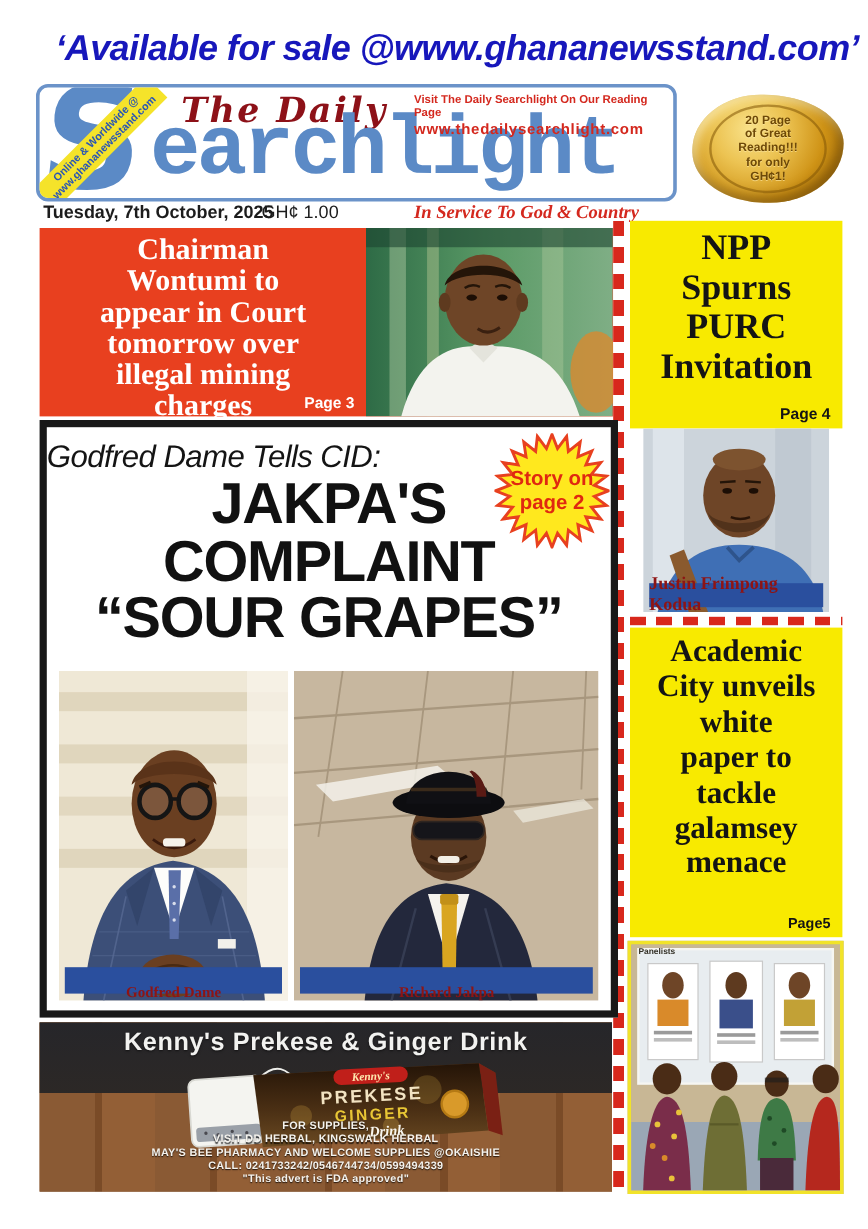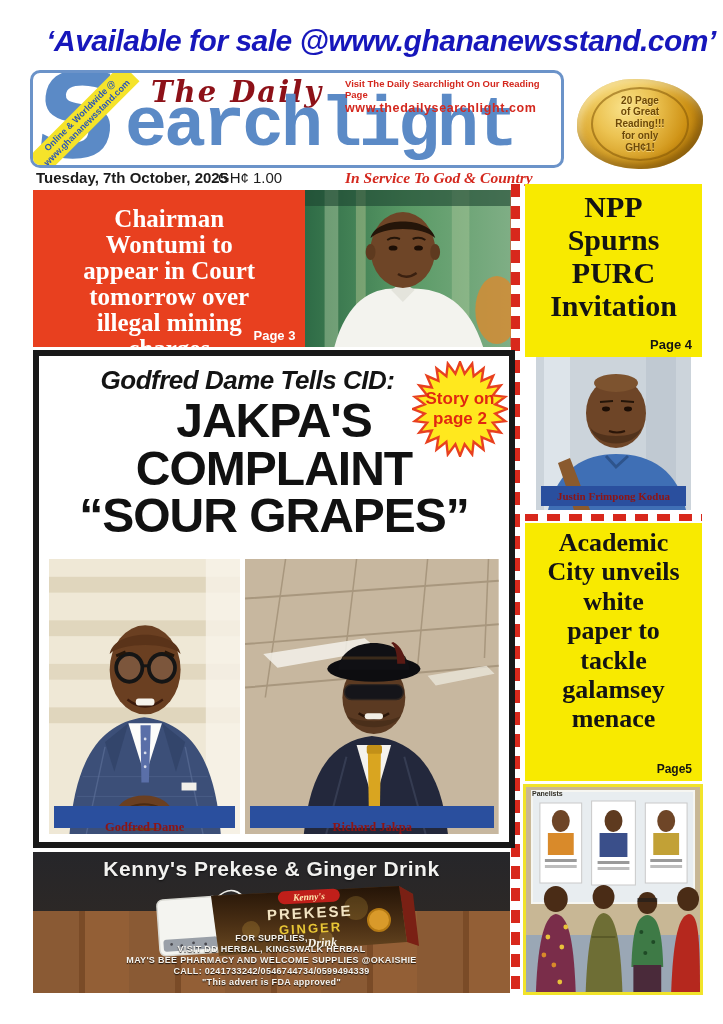--- a/index.html
+++ b/index.html
@@ -43,21 +43,21 @@
   .dl-date { position:absolute; left:36px; font-weight:bold; font-size:15px; color:#1c1c1c; }
   .dl-price { position:absolute; left:218px; font-weight:normal; font-size:15px; color:#1c1c1c; }
   .dl-motto { position:absolute; left:345px; font-family:"Liberation Serif", serif;
     font-weight:bold; font-style:italic; font-size:15.5px; color:#d4281e; }
 
   
   .wontumi-box { position:absolute; left:33px; top:190px; width:478px; height:157px;
     background:#e8401f; display:flex; }
   .wontumi-text { position:relative; width:57%; height:100%; color:#ffffff;
     font-family:"Liberation Serif", serif; font-weight:bold; font-size:25px; line-height:1.04;
-    text-align:center; padding-top:16px; }
+    text-align:center; padding-top:6px; }
   .wontumi-page { position:absolute; right:10px; bottom:4px; color:#ffffff; font-size:13px;
     font-weight:bold; font-family:"Liberation Sans", sans-serif; }
   .wontumi-photo { width:43%; height:100%; }
   .wontumi-photo svg { width:100%; height:100%; display:block; }
 
   
   .v-dashes { position:absolute; left:511px; top:184px; width:9px; height:811px;
     background:repeating-linear-gradient(180deg,#d8281c 0 13px,#ffffff 13px 22px); }
   .h-dashes { position:absolute; left:525px; top:514px; width:177px; height:7px;
     background:repeating-linear-gradient(90deg,#d8281c 0 13px,#ffffff 13px 22px); }
@@ -66,36 +66,36 @@
   .npp-box { position:absolute; left:525px; top:184px; width:177px; height:173px; background:#f8ea00;
     text-align:center; font-family:"Liberation Serif", serif; font-weight:bold; font-size:30px;
     line-height:1.1; color:#141414; padding-top:6px; }
   .npp-page { position:absolute; right:10px; bottom:5px; font-family:"Liberation Sans", sans-serif;
     font-size:13px; font-weight:bold; }
   .kodua-photo { position:absolute; left:536px; top:357px; width:155px; height:153px; }
   .kodua-photo svg { width:100%; height:100%; display:block; }
   .caption-bar { position:absolute; left:5px; right:5px; bottom:4px; height:20px; background:#2a4f9e;
     display:flex; align-items:center; justify-content:center; }
   .caption-bar span { color:#8e1414; font-family:"Liberation Serif", serif; font-weight:bold;
-    font-size:11px; }
+    font-size:15px; }
   .academic-box { position:absolute; left:525px; top:523px; width:177px; height:258px; background:#f8ea00;
     text-align:center; font-family:"Liberation Serif", serif; font-weight:bold; font-size:26px;
     line-height:1.13; color:#141414; padding-top:5px; }
   .academic-page { position:absolute; right:10px; bottom:4px; font-family:"Liberation Sans", sans-serif;
     font-size:12px; font-weight:bold; }
   .panel-photo { position:absolute; left:523px; top:784px; width:180px; height:211px;
     border:3px solid #f1e32a; background:#c2b295; }
   .panel-photo svg { width:100%; height:100%; display:block; }
   .panel-label { position:absolute; left:6px; top:3px; font-size:7px; font-weight:bold; color:#333026; }
 
   
   .main-box { position:absolute; left:33px; top:350px; width:482px; height:498px;
     border:6px solid #181818; background:#ffffff; }
-  .kicker { margin-top:9px; padding-right:88px; text-align:center; font-weight:bold; font-style:italic;
-    font-size:26px; color:#141414; letter-spacing:-0.5px;margin-left:35px; }
+  .kicker { margin-top:9px; padding-right:88px; text-align:left; font-weight:normal; font-style:italic;
+    font-size:26px; color:#141414; letter-spacing:-0.5px; }
   .starburst { position:absolute; right:1px; top:5px; width:96px; height:96px; }
   .starburst svg { position:absolute; inset:0; width:100%; height:100%; }
   .starburst-text { position:absolute; inset:0; display:flex; flex-direction:column; align-items:center;
     justify-content:center; color:#e02810; font-weight:bold; font-size:17px; line-height:1.15; }
   .headline { margin-top:1px; text-align:center; font-family:Liberation Sans, sans-serif;
     font-weight:bold; font-size:48px; line-height:0.99; color:#111111; letter-spacing:-1px; }
   .photos { position:absolute; left:10px; right:10px; top:203px; bottom:8px; display:flex; gap:5px; }
   .photo-frame { position:relative; height:100%; overflow:hidden; }
   .photo-frame svg { width:100%; height:100%; display:block; }
   .photo-dame { width:43%; }

